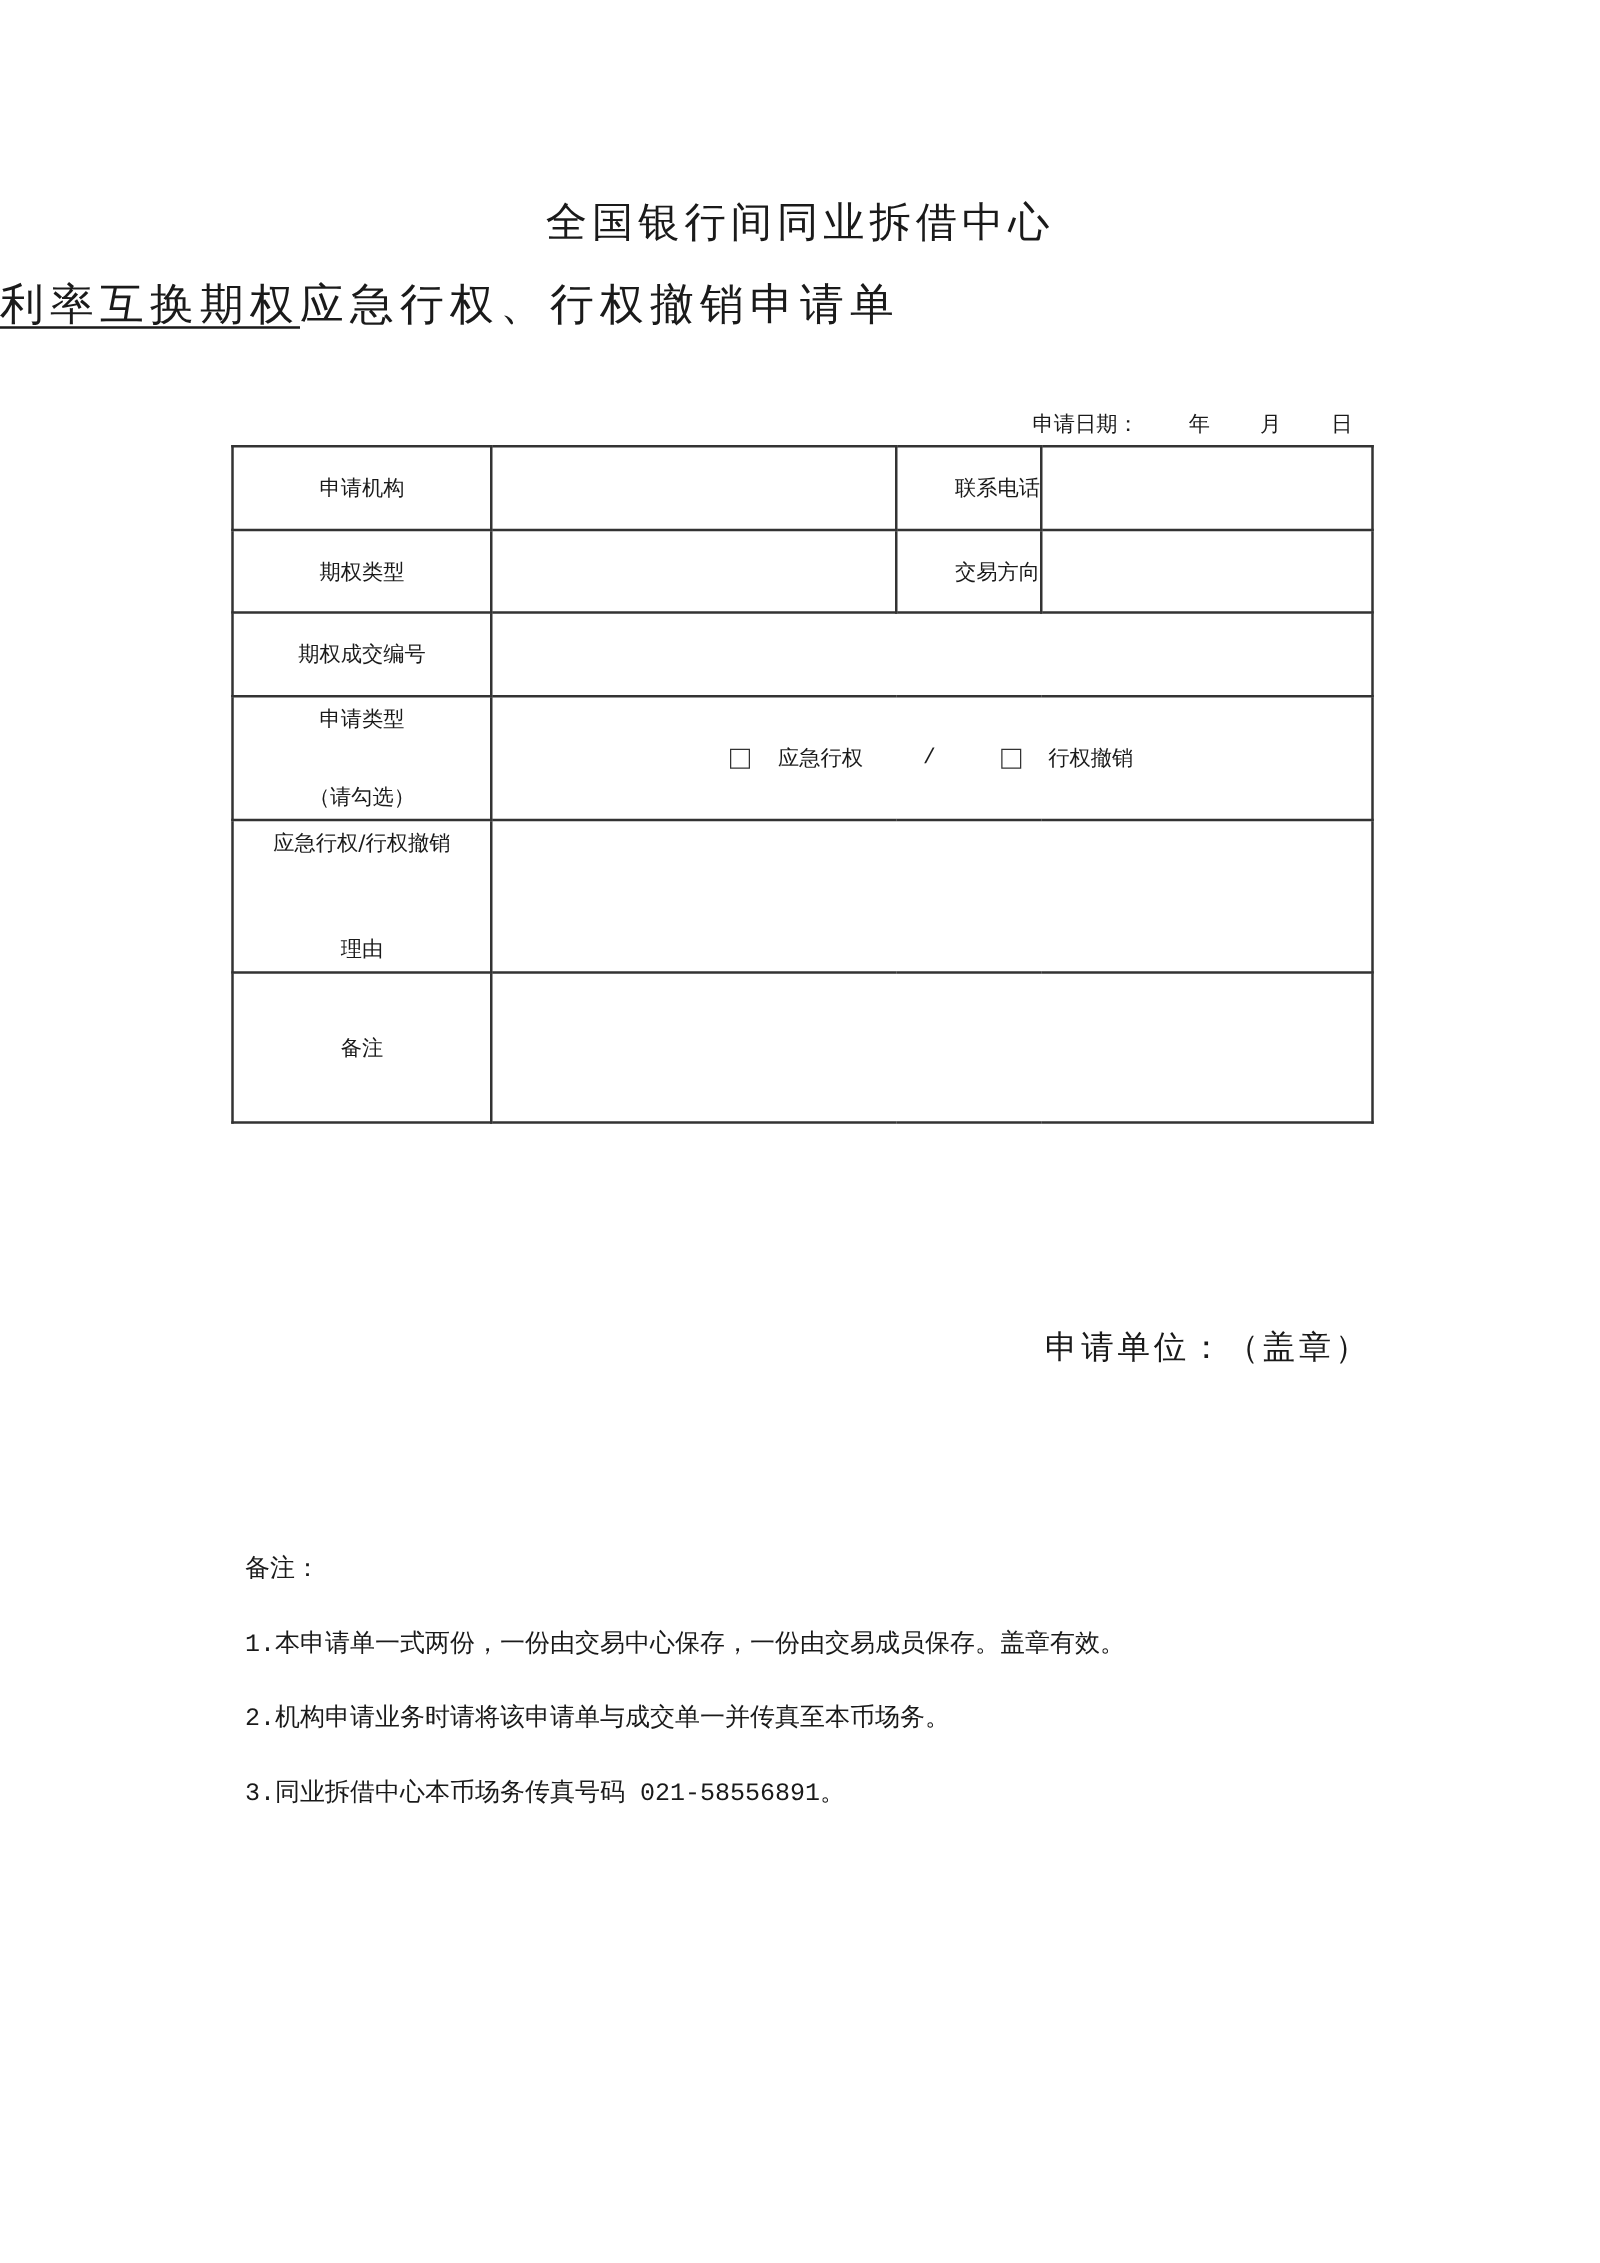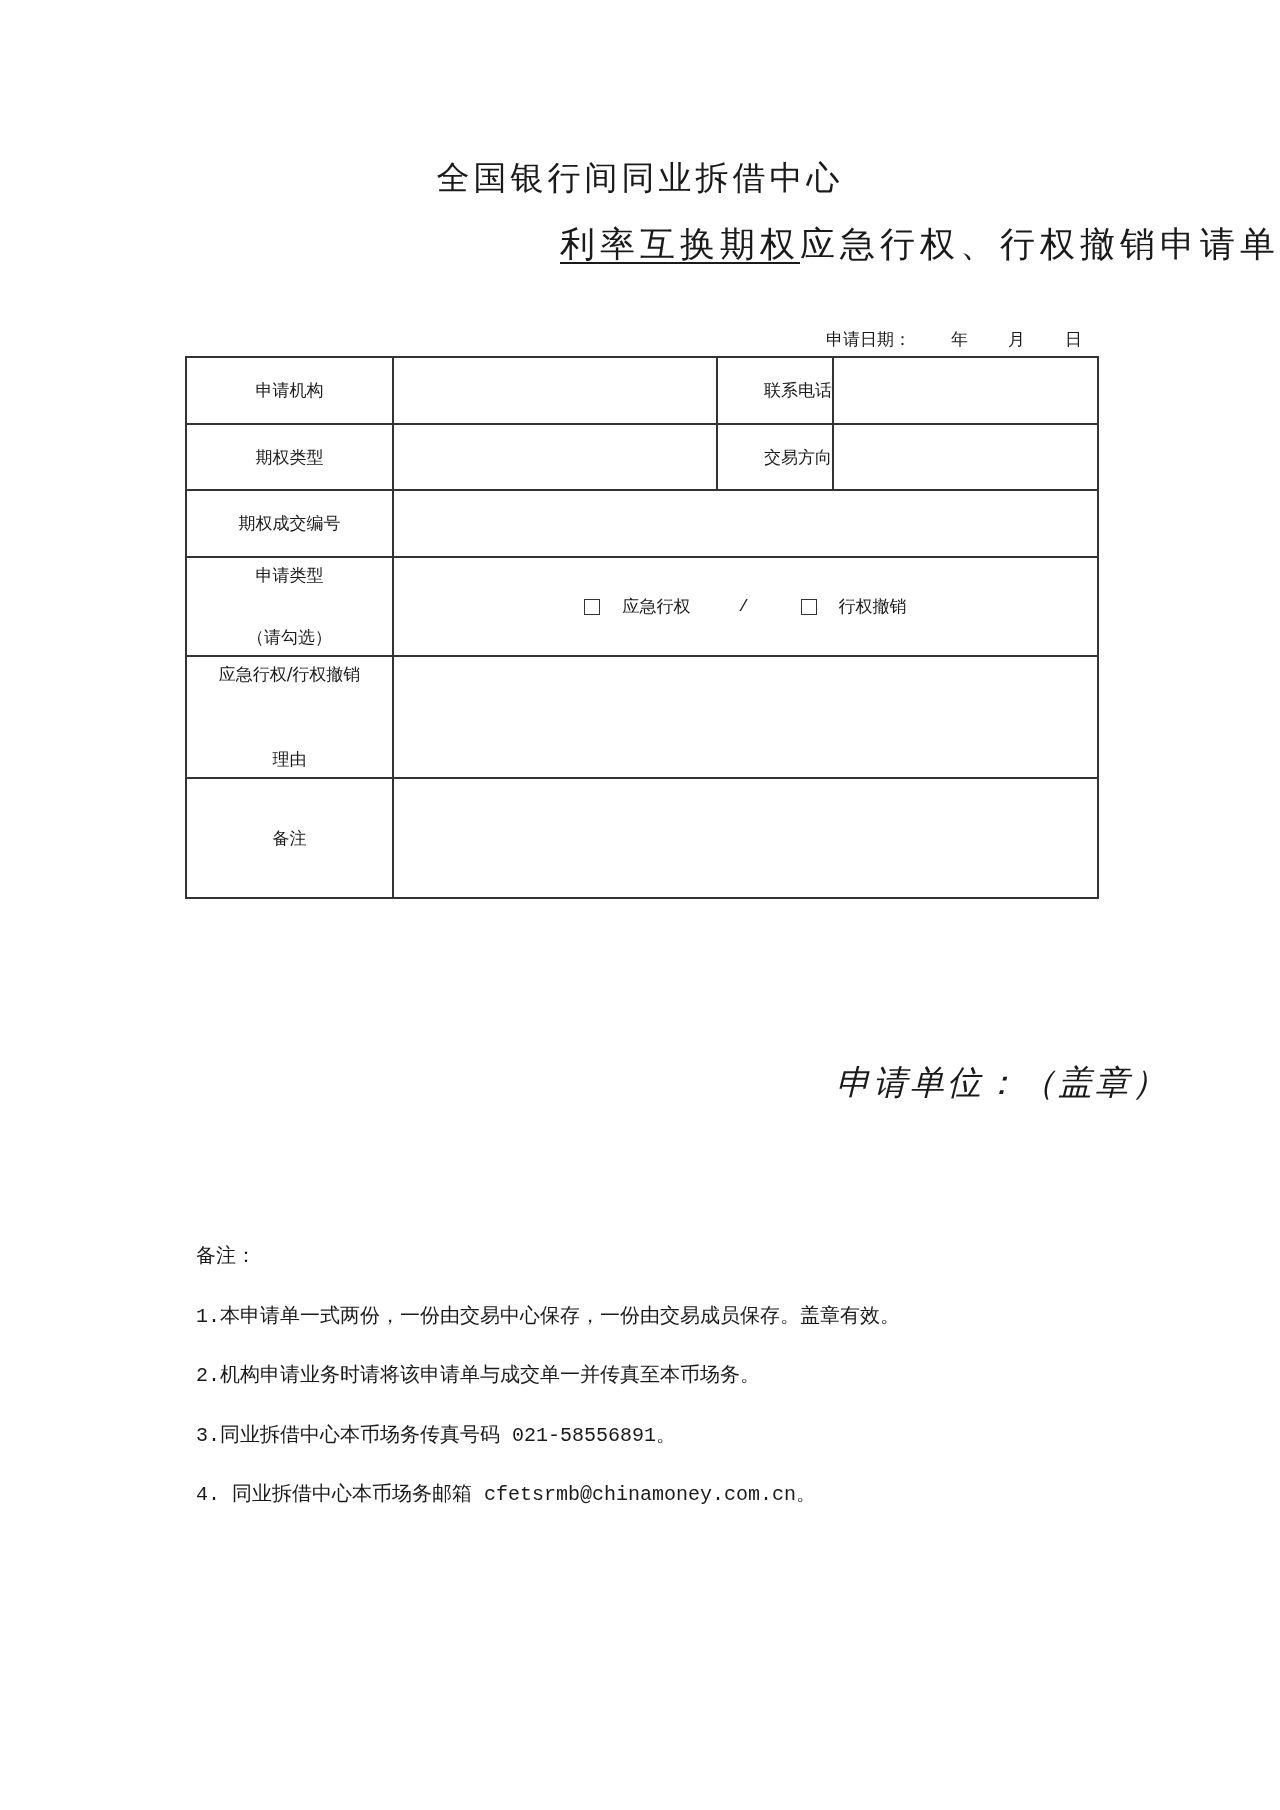--- a/index.html
+++ b/index.html
@@ -1,35 +1,35 @@
 <!DOCTYPE html>
 <html><head>
 <meta charset="utf-8">
 <style>
   html, body { margin:0; padding:0; background:#ffffff; }
   body { width:1280px; height:1810px; position:relative; overflow:hidden; color:#1a1a1a;
          font-family: "DejaVu Sans", "Liberation Sans", sans-serif; }
   .title1 { position:absolute; left:0; width:1280px; top:158px; text-align:center;
             font-size:33px; letter-spacing:4px; line-height:40px; }
-  .title2 { position:absolute; left:0; width:1280px; top:222px; text-align:right;
+  .title2 { position:absolute; left:0; width:1280px; top:222px; text-align:left;
             font-size:35px; letter-spacing:5px; line-height:44px; }
   .title2 .ul { text-decoration:underline; text-underline-offset:6px; text-decoration-thickness:2px; }
   .date-line { position:absolute; top:328px; left:826px; font-size:17px; white-space:nowrap; }
   .date-line span { display:inline-block; }
   .date-line .gap { width:40px; }
   table.form { position:absolute; left:185px; top:356px; width:912px; border-collapse:collapse; table-layout:fixed;border-radius:14px; }
   table.form td { border:2px solid #333; font-size:17px; padding:0; vertical-align:middle; }
   td.lbl { text-align:center; }
   td.lbl2 { text-align:center; }
   .twoline { display:flex; flex-direction:column; justify-content:space-between; align-items:center; height:100%; padding:6px 16px; box-sizing:border-box; }
   td.sublbl { text-align:right; padding-left:10px !important; }
   .choice { display:flex; justify-content:center; align-items:center; gap:0; font-size:17px;font-family:Liberation Mono, monospace; }
   .cbox { display:inline-block; width:14px; height:14px; border:1.5px solid #333; margin-right:22px; }
   .sep { margin:0 52px 0 48px; }
-  .stamp { position:absolute; top:1060px; left:836px; font-size:34px; letter-spacing:3px; white-space:nowrap;font-style:italic; }
+  .stamp { position:absolute; top:1060px; left:836px; font-size:26px; letter-spacing:3px; white-space:nowrap; }
   .notes { position:absolute; left:196px; top:1245px; font-family:"Liberation Serif","DejaVu Serif",serif; font-size:20px; }
   .notes div { height:59.5px; line-height:24px; white-space:nowrap;font-family:Liberation Mono, monospace; }
 </style>
 </head>
 <body>
 
 <div class="title1">全国银行间同业拆借中心</div>
 <div class="title2"><span class="ul">利率互换期权</span><span>应急行权、行权撤销申请单</span></div>
 
 <div class="date-line">
@@ -93,14 +93,13 @@
 </tbody>
   </table>
 
 <div class="stamp">申请单位：（盖章）</div>
 
 <div class="notes">
   <div>备注：</div>
   <div>1.本申请单一式两份，一份由交易中心保存，一份由交易成员保存。盖章有效。</div>
   <div>2.机构申请业务时请将该申请单与成交单一并传真至本币场务。</div>
   <div>3.同业拆借中心本币场务传真号码 021-58556891。</div>
-  <div>4.  同业拆借中心本币场务邮箱 cfetsrmb@chinamoney.com.cn。</div>
 </div>
 
 </body></html>

